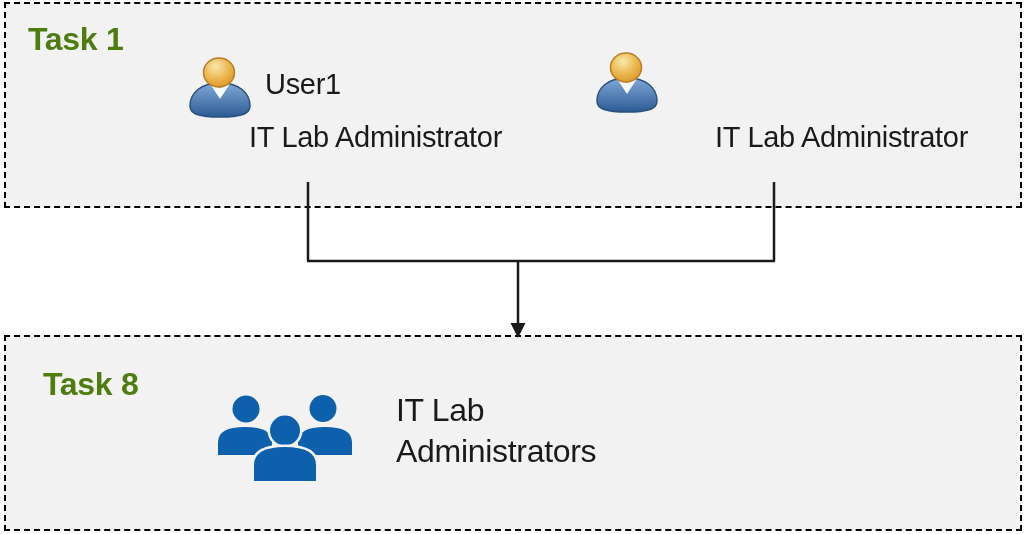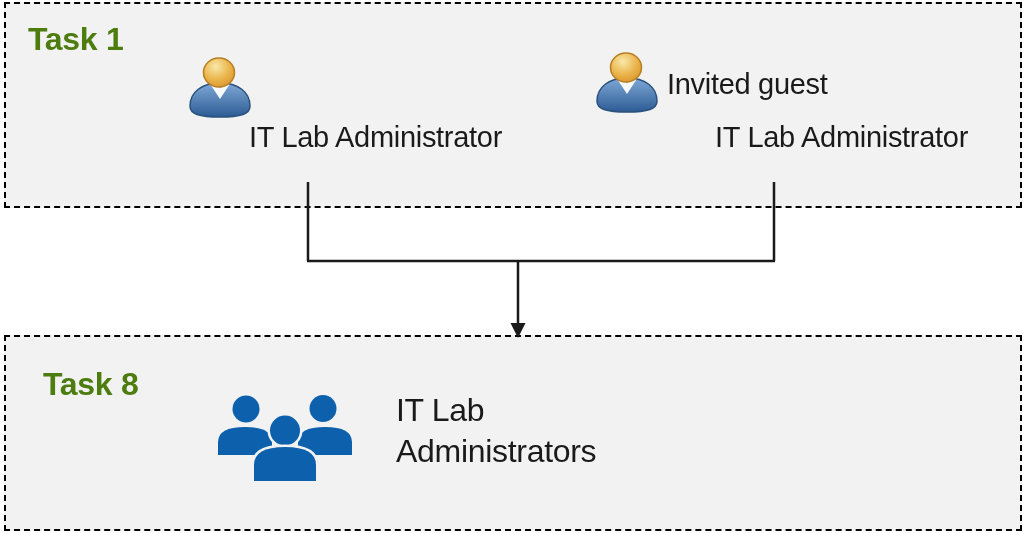--- a/index.html
+++ b/index.html
@@ -65,30 +65,30 @@
 
   <div class="task-box t1">
     <div class="task-label">Task 1</div>
 
     <div class="member m1">
       <svg class="picon" width="66" height="62" viewBox="0 0 66 62">
         <path d="M33 26 C15 26 3 35 3 49 C3 57 12 60 33 60 C54 60 63 57 63 49 C63 35 51 26 33 26 Z" fill="url(#bodyGrad)" stroke="#2A527E" stroke-width="1.5"></path>
         <path d="M23.5 27.5 L33 42 L42.5 27.5 L37.5 24.5 L33 31.5 L28.5 24.5 Z" fill="#FFFFFF" opacity="0.95"></path>
         <ellipse cx="32" cy="15.5" rx="15.5" ry="14.5" fill="url(#headGrad)" stroke="#B87E22" stroke-width="1.5"></ellipse>
       </svg>
+      <span class="member-name">User1</span>
       <div class="member-role">IT Lab Administrator</div>
     </div>
 
     <div class="member m2">
       <svg class="picon" width="66" height="62" viewBox="0 0 66 62">
         <path d="M33 26 C15 26 3 35 3 49 C3 57 12 60 33 60 C54 60 63 57 63 49 C63 35 51 26 33 26 Z" fill="url(#bodyGrad)" stroke="#2A527E" stroke-width="1.5"></path>
         <path d="M23.5 27.5 L33 42 L42.5 27.5 L37.5 24.5 L33 31.5 L28.5 24.5 Z" fill="#FFFFFF" opacity="0.95"></path>
         <ellipse cx="32" cy="15.5" rx="15.5" ry="14.5" fill="url(#headGrad)" stroke="#B87E22" stroke-width="1.5"></ellipse>
       </svg>
-      <span class="member-name">Invited guest</span>
       <div class="member-role">IT Lab Administrator</div>
     </div>
   </div>
 
   <svg class="connector-svg" viewBox="0 0 1028 534">
     <path d="M308 182 L308 261 M774 182 L774 261 M307 261 L775 261 M518 261 L518 326" fill="none" stroke="#1A1A1A" stroke-width="2.5"></path>
     <polygon points="518,338 510.5,323 525.5,323" fill="#1A1A1A"></polygon>
   </svg>
 
   <div class="task-box t2">

